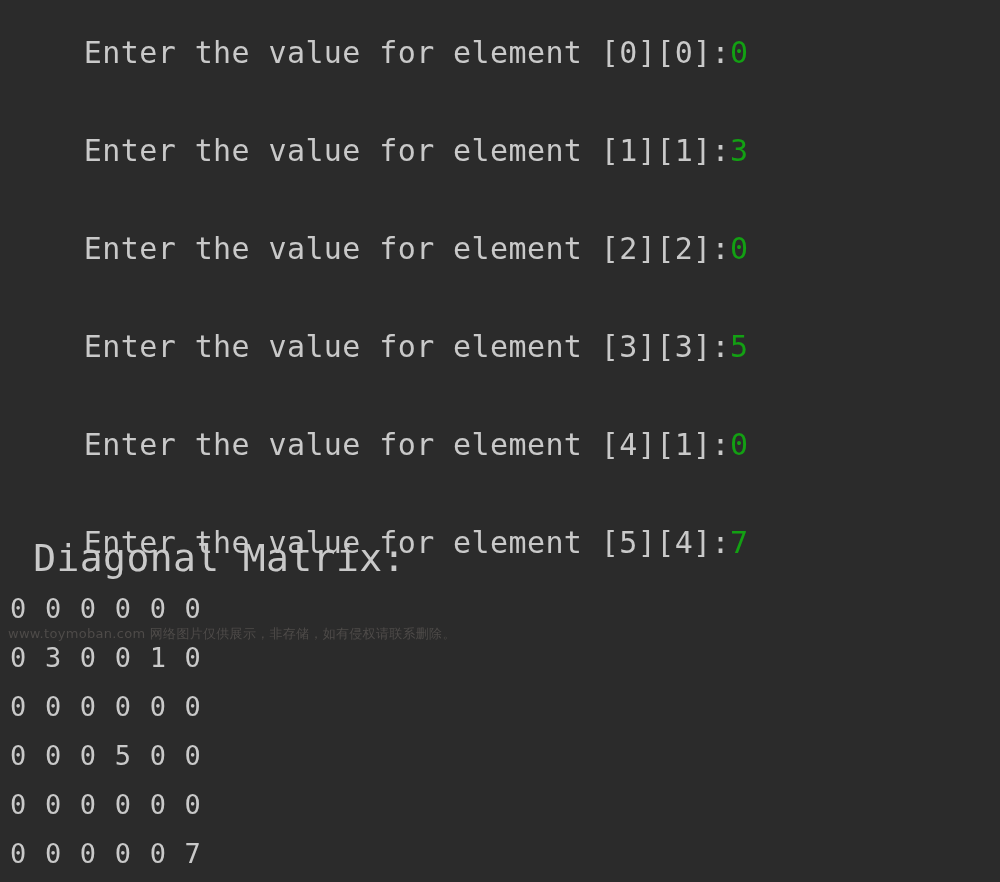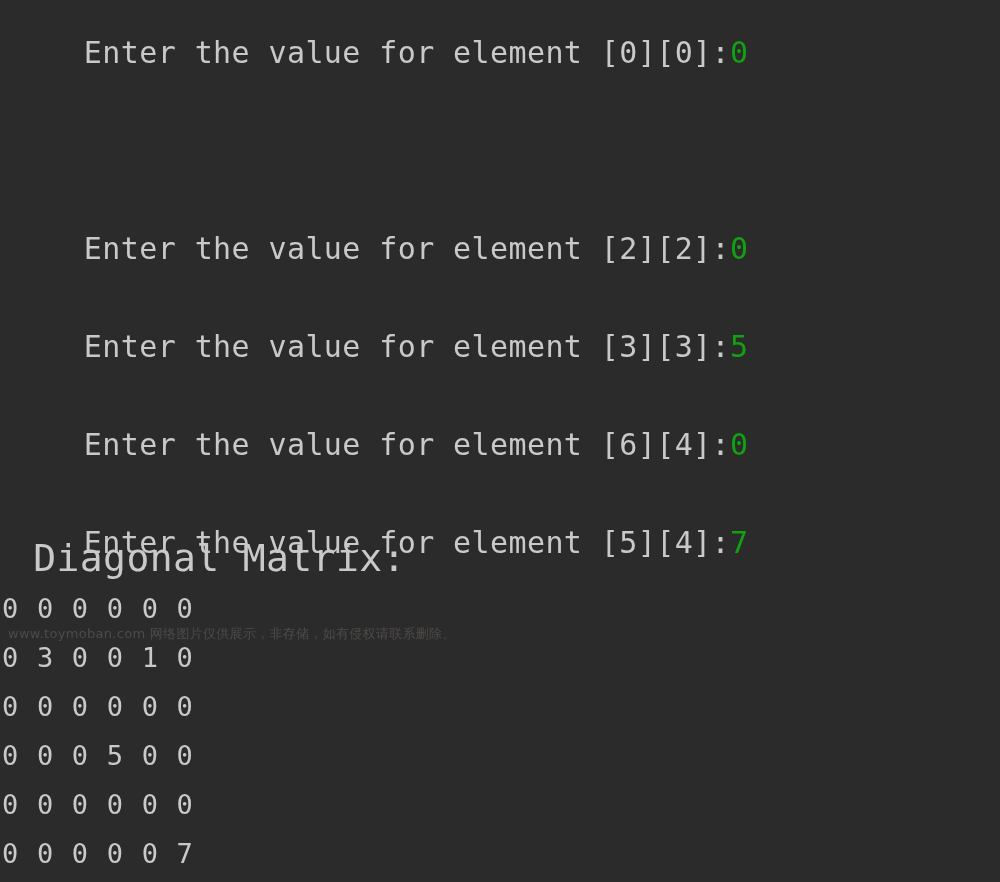--- a/index.html
+++ b/index.html
@@ -44,21 +44,21 @@
     font-family: "DejaVu Sans Mono", monospace;
     font-size: 38px;
     line-height: 34px;
     letter-spacing: 0.4px;
     color: #c9c9c9;
   }
 
   
   .matrix-row {
     position: absolute;
-    left: 2px;
+    left: 10px;
     white-space: pre;
     font-family: "DejaVu Sans Mono", monospace;
     font-size: 27px;
     line-height: 31px;
     letter-spacing: 1.2px;
     color: #c9c9c9;
     text-align: center;
   }
 
   
@@ -86,31 +86,34 @@
 </style>
 </head>
 <body>
 
 <div id="terminal">
 
   <div class="prompt-line" style="top:2px;">
     <span>Enter the value for element [0][0]:</span><span class="entered">0</span>
   </div>
 
+  <div class="prompt-line" style="top:100px;">
+    <span>Enter the value for element [1][1]:</span><span class="entered">3</span>
+  </div>
 
   <div class="prompt-line" style="top:198px;text-align:right;">
     <span>Enter the value for element [2][2]:</span><span class="entered">0</span>
   </div>
 
   <div class="prompt-line" style="top:296px;">
     <span>Enter the value for element [3][3]:</span><span class="entered">5</span>
   </div>
 
   <div class="prompt-line" style="top:394px;">
-    <span>Enter the value for element [6][4]:</span><span class="entered">0</span>
+    <span>Enter the value for element [4][1]:</span><span class="entered">0</span>
   </div>
 
   <div class="prompt-line" style="top:492px;">
     <span>Enter the value for element [5][4]:</span><span class="entered">7</span>
   </div>
 
   <div class="matrix-header" style="top:541px;"> Diagonal Matrix:</div>
 
   <div class="matrix-row" style="top:593px;">0 0 0 0 0 0</div>
   <div class="matrix-row" style="top:642px;">0 3 0 0 1 0</div>

